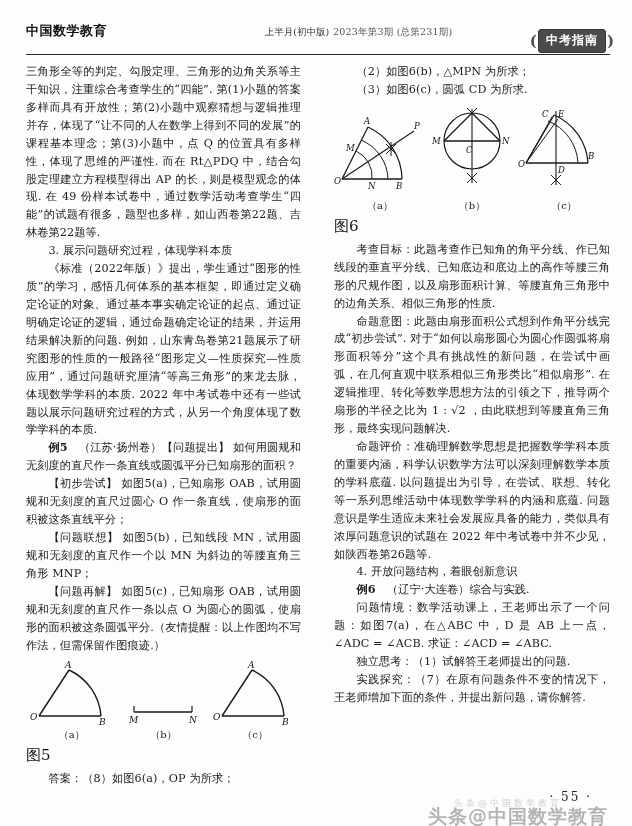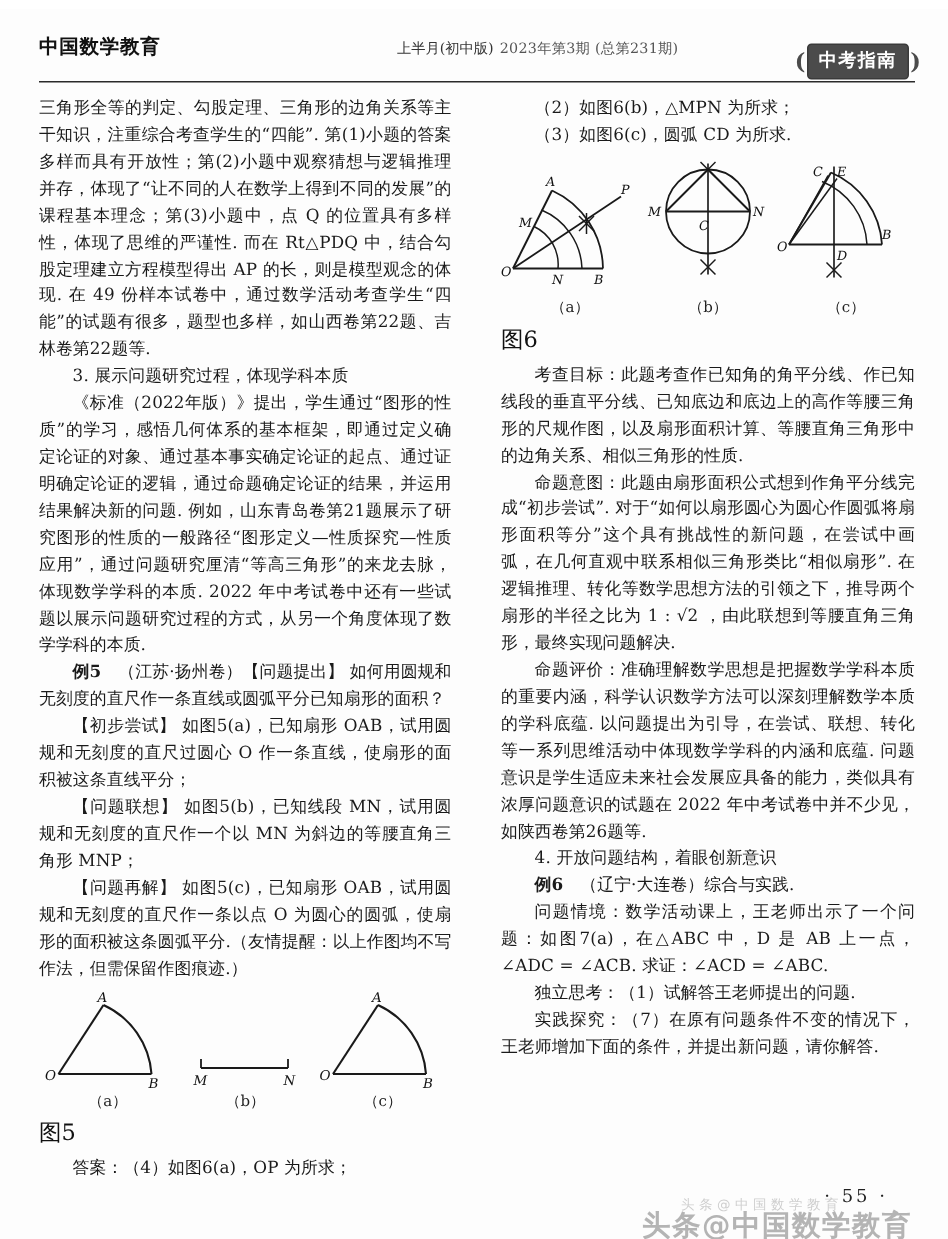--- a/index.html
+++ b/index.html
@@ -230,21 +230,21 @@
               <text x="1" y="60" font-size="9" font-style="italic" font-family="DejaVu Serif, serif" fill="#111">O</text>
               <text x="70" y="65" font-size="9" font-style="italic" font-family="DejaVu Serif, serif" fill="#111">B</text>
             </svg>
             <div class="figcap">（c）</div>
           </div>
 
         </div>
         <div class="fignum">图5</div>
       </div>
 
-      <p class="para">答案：（4）如图6(a)，OP 为所求；</p>
+      <p class="para">答案：（8）如图6(a)，OP 为所求；</p>
 
     </div>
 
     <div class="col">
 
       <p class="para">（2）如图6(b)，△MPN 为所求；</p>
       <p class="para">（3）如图6(c)，圆弧 CD 为所求.</p>
 
       <div class="figblock">
         <div class="figrow">

